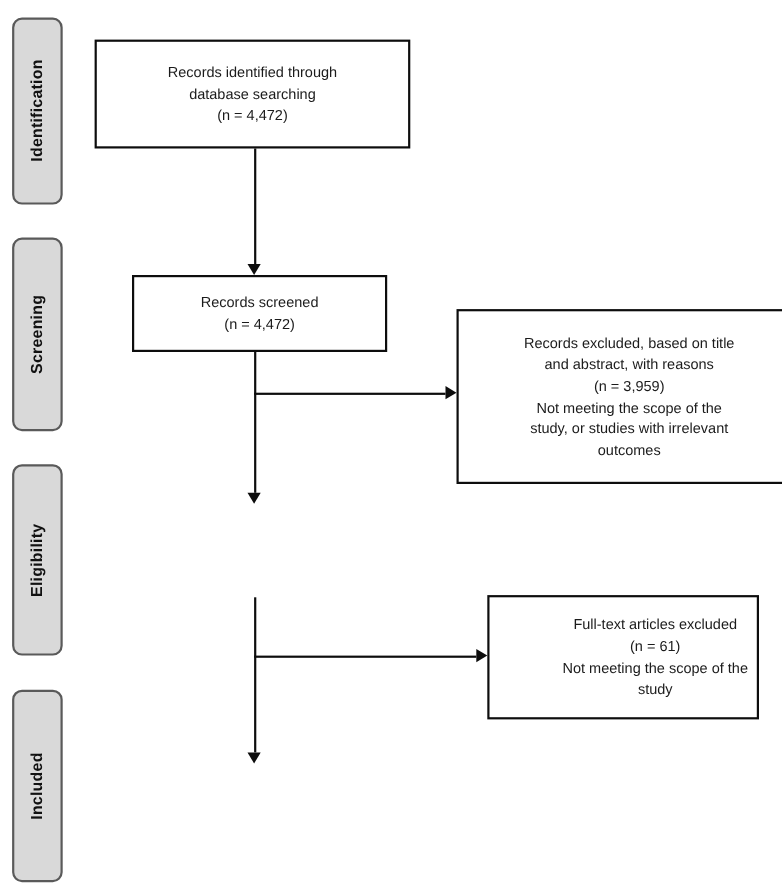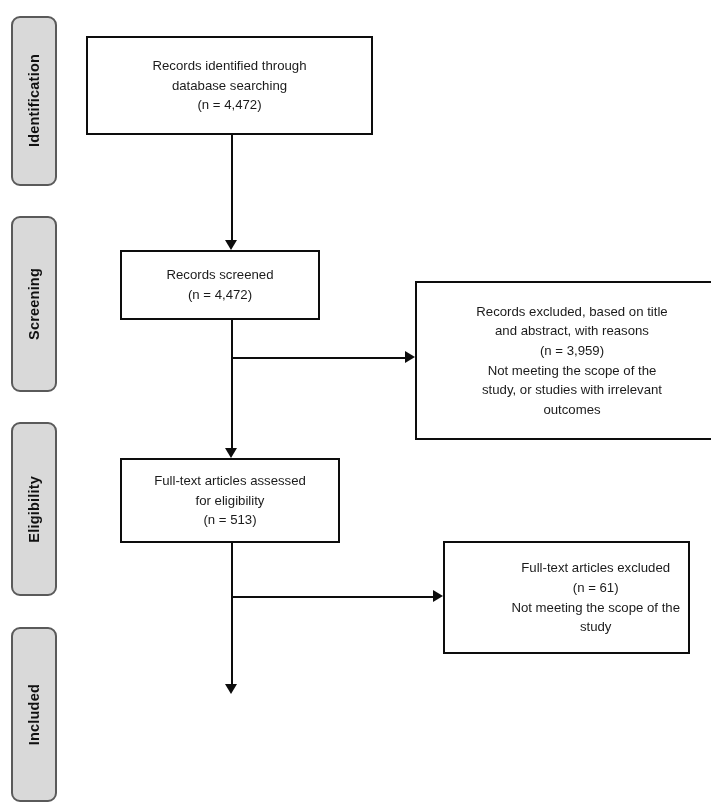--- a/index.html
+++ b/index.html
@@ -111,39 +111,34 @@
   <div class="stage-tab" style="top:627px; height:175px;">
     <span class="stage-label">Included</span>
   </div>
 
   <div class="flow-box" style="left:86px; top:36px; width:287px; height:99px;">
     <span class="box-text">Records identified through
 database searching
 (n = 4,472)</span>
   </div>
 
-  <div class="flow-box" style="left:120px; top:250px; width:200px; height:70px;">
+  <div class="flow-box" style="left:120px; top:250px; width:232px; height:70px;">
     <span class="box-text">Records screened
 (n = 4,472)</span>
   </div>
 
   <div class="flow-box" style="left:415px; top:281px; width:314px; height:159px;">
     <span class="box-text">Records excluded, based on title
 and abstract, with reasons
 (n = 3,959)
 Not meeting the scope of the
 study, or studies with irrelevant
 outcomes</span>
   </div>
 
-  <div class="flow-box" style="left:120px; top:458px; width:220px; height:85px;">
-    <span class="box-text">Full-text articles assessed
-for eligibility
-(n = 513)</span>
-  </div>
 
   <div class="flow-box" style="left:443px; top:541px; width:247px; height:113px;justify-content:flex-end;">
     <span class="box-text">Full-text articles excluded
 (n = 61)
 Not meeting the scope of the
 study</span>
   </div>
 
 
   <div class="conn-v" style="left:231px; top:135px; height:105px;"></div>

